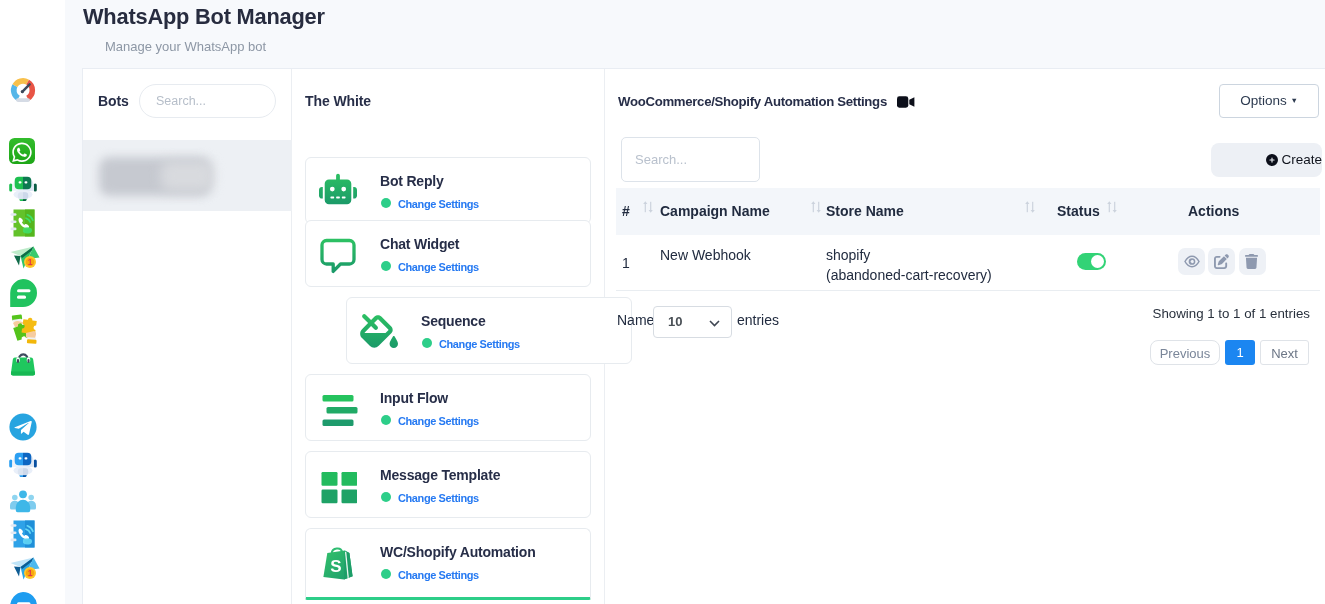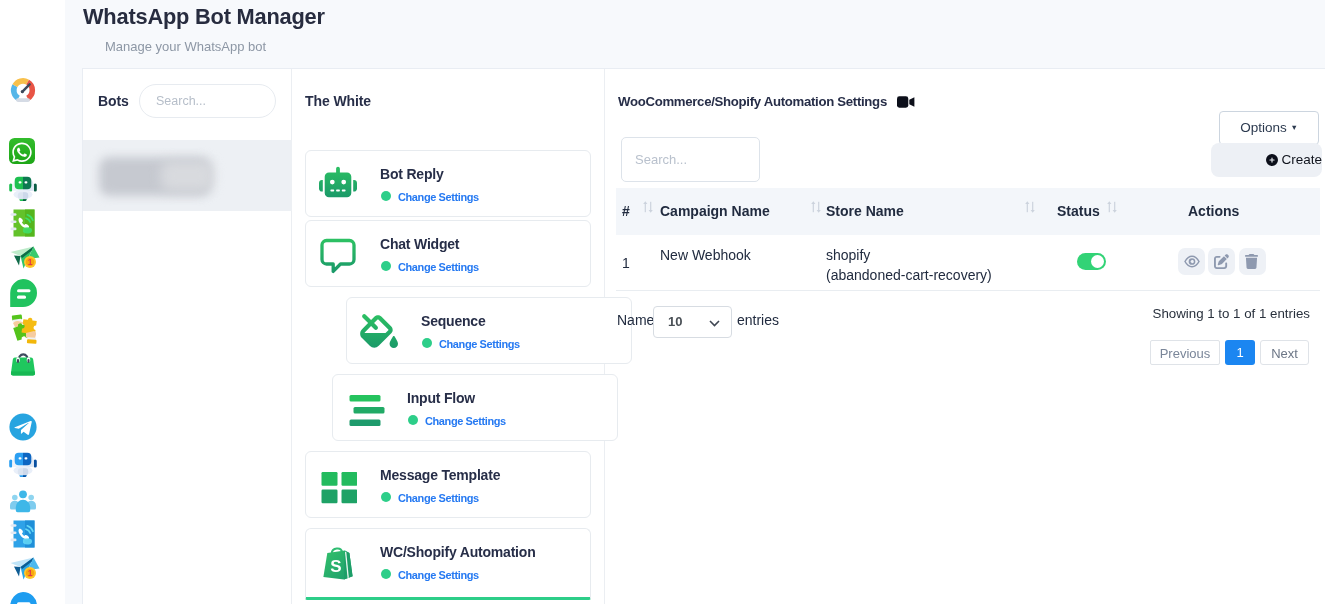--- a/index.html
+++ b/index.html
@@ -35,21 +35,21 @@
 #whitelbl { position:absolute; left:13px; top:24px; }
 .mcard { position:absolute; left:13px; width:286px; height:67px; background:#fff; border:1px solid #e7ebef; border-radius:6px; }
 .mcard .ic { position:absolute; left:13px; top:14px; }
 .mcard .ttl { position:absolute; left:74px; top:15px; font-size:14px; font-weight:bold; color:#272e48; letter-spacing:-0.2px; }
 .mcard .dot { position:absolute; left:75px; top:40px; width:10px; height:10px; border-radius:50%; background:#2dce89; }
 .mcard .cs { position:absolute; left:92px; top:40px; font-size:11px; font-weight:bold; color:#2579f2; letter-spacing:-0.4px; }
 
 
 #wootitle { position:absolute; left:13px; top:25px; font-size:13.2px; letter-spacing:-0.3px; }
 #vidic { position:absolute; left:292px; top:25px; }
-#optbtn { position:absolute; left:614px; top:15px; width:100px; height:34px; background:#fff; border:1px solid #ccd5df; border-radius:4px; font-size:13.5px; color:#2c3a4f; text-align:center; line-height:32px;margin-top:27px; }
+#optbtn { position:absolute; left:614px; top:15px; width:100px; height:34px; background:#fff; border:1px solid #ccd5df; border-radius:4px; font-size:13.5px; color:#2c3a4f; text-align:center; line-height:32px; }
 #tsearch { position:absolute; left:16px; top:68px; width:139px; height:45px; border:1px solid #dde3ea; border-radius:5px; background:#fff; font-size:13px; color:#b9c1cd; line-height:43px; padding-left:13px; }
 #createbtn { position:absolute; left:606px; top:74px; width:111px; height:34px; background:#edf0f5; border-radius:8px; font-size:13.5px; color:#10131c; text-align:right; line-height:34px; }
 
 #thead { position:absolute; left:11px; top:119px; width:704px; height:47px; background:#f3f6fa; }
 .th { position:absolute; font-size:14px; font-weight:bold; color:#212b3f; top:15px; }
 .sort { position:absolute; top:11px; }
 .td { position:absolute; font-size:14px; color:#212b3f; }
 #rowline { position:absolute; left:11px; top:221px; width:704px; height:1px; background:#e9edf1; }
 
 #toggle { position:absolute; left:472px; top:184px; width:29px; height:17px; border-radius:9px; background:#32d376; }
@@ -57,21 +57,21 @@
 .abtn { position:absolute; top:179px; width:27px; height:27px; background:#eef1f6; border-radius:7px; }
 .abtn svg { position:absolute; left:6px; top:6px; }
 
 #showlbl { position:absolute; left:12px; top:243px; font-size:14px; color:#212b3f; }
 #showsel { position:absolute; left:48px; top:237px; width:79px; height:32px; border:1px solid #d7dce2; border-radius:4px; background:#fff; }
 #showsel .v { position:absolute; left:14px; top:7px; font-size:13px; color:#4a5056;font-weight:bold; }
 #entlbl { position:absolute; left:132px; top:243px; font-size:14px; color:#212b3f; }
 #showing { position:absolute; right:16px; top:237px; font-size:13.3px; color:#29313d; }
 
 .pg { position:absolute; top:271px; height:25px; font-size:13px; line-height:25px; text-align:center; }
-#pgprev { left:545px; width:70px; background:#fff; border:1px solid #dfe3e8; border-radius:2px; color:#7a8699; }
+#pgprev { left:545px; width:70px; background:#fff; border:1px solid #dfe3e8; border-radius:8px; color:#7a8699; }
 #pgone { left:620px; width:30px; background:#1b86f1; color:#fff; border-radius:3px; }
 #pgnext { left:655px; width:49px; background:#fff; border:1px solid #dfe3e8; border-radius:3px; color:#6c7686; }
 </style>
 </head>
 <body>
 <svg width="0" height="0" style="position:absolute;">
 <defs>
 <linearGradient id="gg" x1="0" y1="0" x2="0" y2="1">
   <stop offset="0" stop-color="#2cc063"></stop>
         <stop offset="1" stop-color="#1b9a69"></stop>
@@ -232,21 +232,21 @@
   <div id="col1">
     <div id="botslbl" class="h15">Bots</div>
     <div id="botsearch">Search...</div>
     <div id="botitem">
         <div id="blob"></div>
         <div id="blob2"></div>
       </div>
   </div>
   <div id="col2">
     <div id="whitelbl" class="h15">The White</div>
-<div class="mcard" style="top:81px;">
+<div class="mcard" style="top:88px;">
 <svg class="ic" style="top:15px;" width="38" height="32" viewBox="0 0 640 512">
           <path d="M320 0c17.7 0 32 14.3 32 32l0 64 120 0c39.8 0 72 32.2 72 72l0 272c0 39.8-32.2 72-72 72l-304 0c-39.8 0-72-32.2-72-72l0-272c0-39.8 32.2-72 72-72l120 0 0-64c0-17.7 14.3-32 32-32zM208 384c-8.8 0-16 7.2-16 16s7.2 16 16 16l32 0c8.8 0 16-7.2 16-16s-7.2-16-16-16l-32 0zm96 0c-8.8 0-16 7.2-16 16s7.2 16 16 16l32 0c8.8 0 16-7.2 16-16s-7.2-16-16-16l-32 0zm96 0c-8.8 0-16 7.2-16 16s7.2 16 16 16l32 0c8.8 0 16-7.2 16-16s-7.2-16-16-16l-32 0zM264 256a40 40 0 1 0 -80 0 40 40 0 1 0 80 0zm152 40a40 40 0 1 0 0-80 40 40 0 1 0 0 80zM48 224l16 0 0 192-16 0c-26.5 0-48-21.5-48-48l0-96c0-26.5 21.5-48 48-48zm544 0c26.5 0 48 21.5 48 48l0 96c0 26.5-21.5 48-48 48l-16 0 0-192 16 0z" fill="url(#gg)"></path>
         </svg>
 <div class="ttl">Bot Reply</div>
         <div class="dot"></div>
         <div class="cs">Change Settings</div>
 </div>
 <div class="mcard" style="top:151px;">
 <svg class="ic" style="top:16px;" width="38" height="38" viewBox="0 0 38 38">
 <path d="M7.5 3.5 H30.5 A4.5 4.5 0 0 1 35 8 V22.5 A4.5 4.5 0 0 1 30.5 27 H21.5 L14.2 34.4 V27 H7.5 A4.5 4.5 0 0 1 3 22.5 V8 A4.5 4.5 0 0 1 7.5 3.5 Z" fill="none" stroke="url(#gg)" stroke-width="3.3" stroke-linejoin="round"></path>
@@ -256,21 +256,21 @@
         <div class="cs">Change Settings</div>
 </div>
 <div class="mcard" style="top:228px;margin-left:41px;">
 <svg class="ic" style="top:16px;" width="38" height="34" viewBox="0 0 576 512">
           <path d="M41.4 9.4C53.9-3.1 74.1-3.1 86.6 9.4L168 90.7l53.1-53.1c28.1-28.1 73.7-28.1 101.8 0L474.3 189.1c28.1 28.1 28.1 73.7 0 101.8L283.9 481.4c-37.5 37.5-98.3 37.5-135.8 0L30.6 363.9c-37.5-37.5-37.5-98.3 0-135.8L122.7 136 41.4 54.6c-12.5-12.5-12.5-32.8 0-45.3zm176 221.3L168 181.3 75.9 273.4c-4.2 4.2-7 9.3-8.4 14.6l319.2 0 42.3-42.3c3.1-3.1 3.1-8.2 0-11.3L277.7 82.9c-3.1-3.1-8.2-3.1-11.3 0L213.3 136l49.4 49.4c12.5 12.5 12.5 32.8 0 45.3s-32.8 12.5-45.3 0zM512 512c-35.3 0-64-28.7-64-64c0-25.2 32.6-79.6 51.2-108.7c6-9.4 19.5-9.4 25.5 0C543.4 368.4 576 422.8 576 448c0 35.3-28.7 64-64 64z" fill="url(#gg)"></path>
         </svg>
 <div class="ttl">Sequence</div>
         <div class="dot"></div>
         <div class="cs">Change Settings</div>
 </div>
-<div class="mcard" style="top:305px;margin-left:27px;">
+<div class="mcard" style="top:305px;">
 <svg class="ic" style="top:14px;" width="39" height="38" viewBox="0 0 39 38">
 <rect x="3.5" y="6" width="31" height="6.6" rx="1.5" fill="#25c35e"></rect>
 <rect x="7.5" y="18" width="31" height="6.6" rx="1.5" fill="#21aa66"></rect>
 <rect x="3.5" y="30.5" width="31" height="6.6" rx="1.5" fill="#1e9b6c"></rect>
 </svg>
 <div class="ttl">Input Flow</div>
         <div class="dot"></div>
         <div class="cs">Change Settings</div>
 </div>
 <div class="mcard" style="top:382px;">

